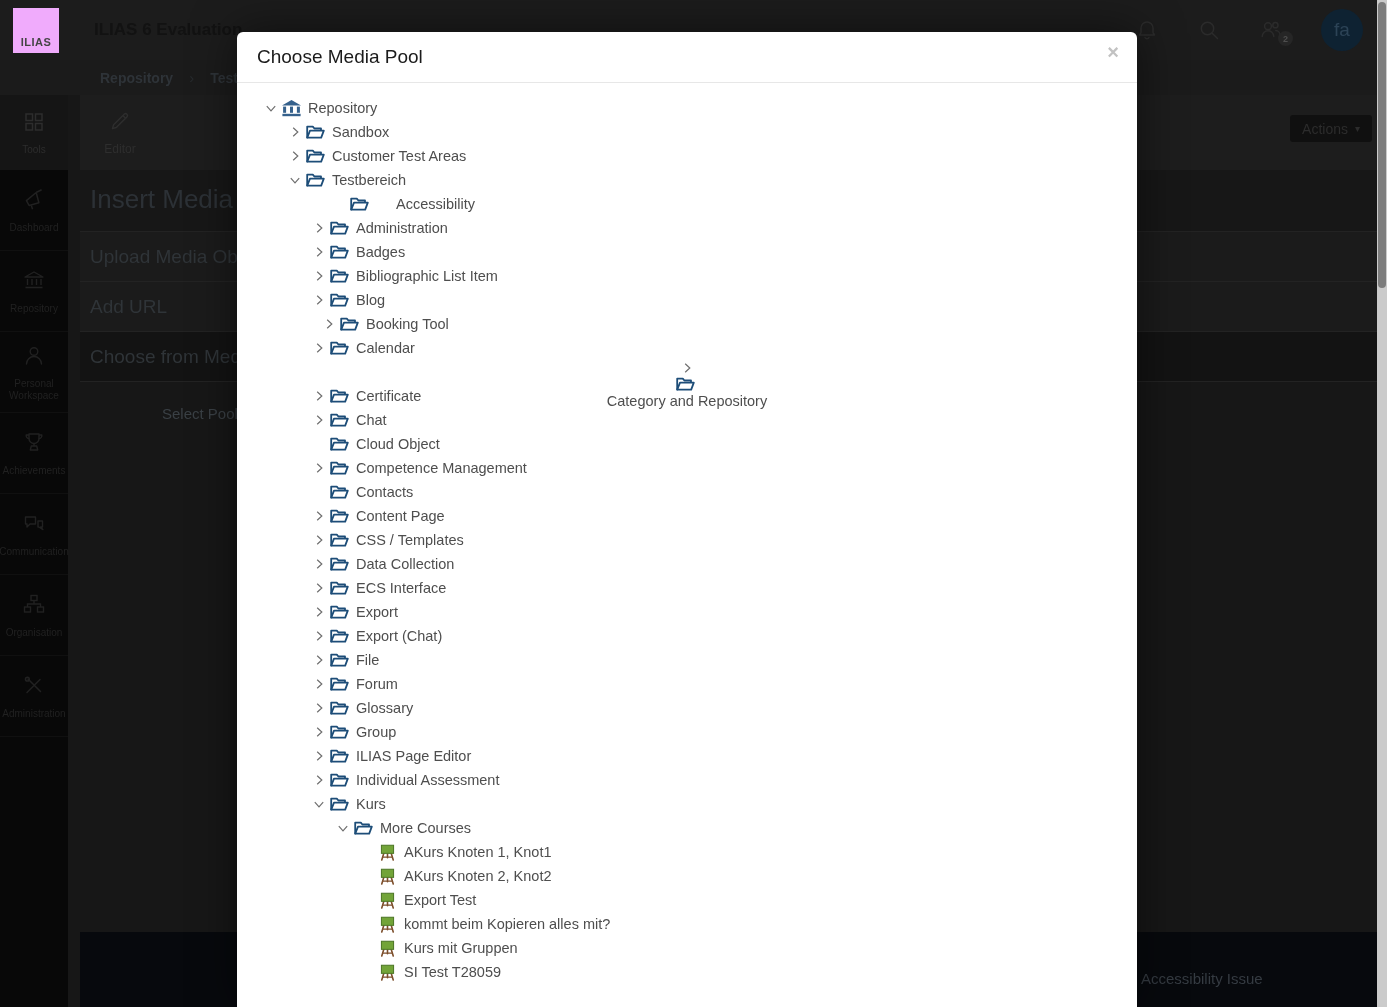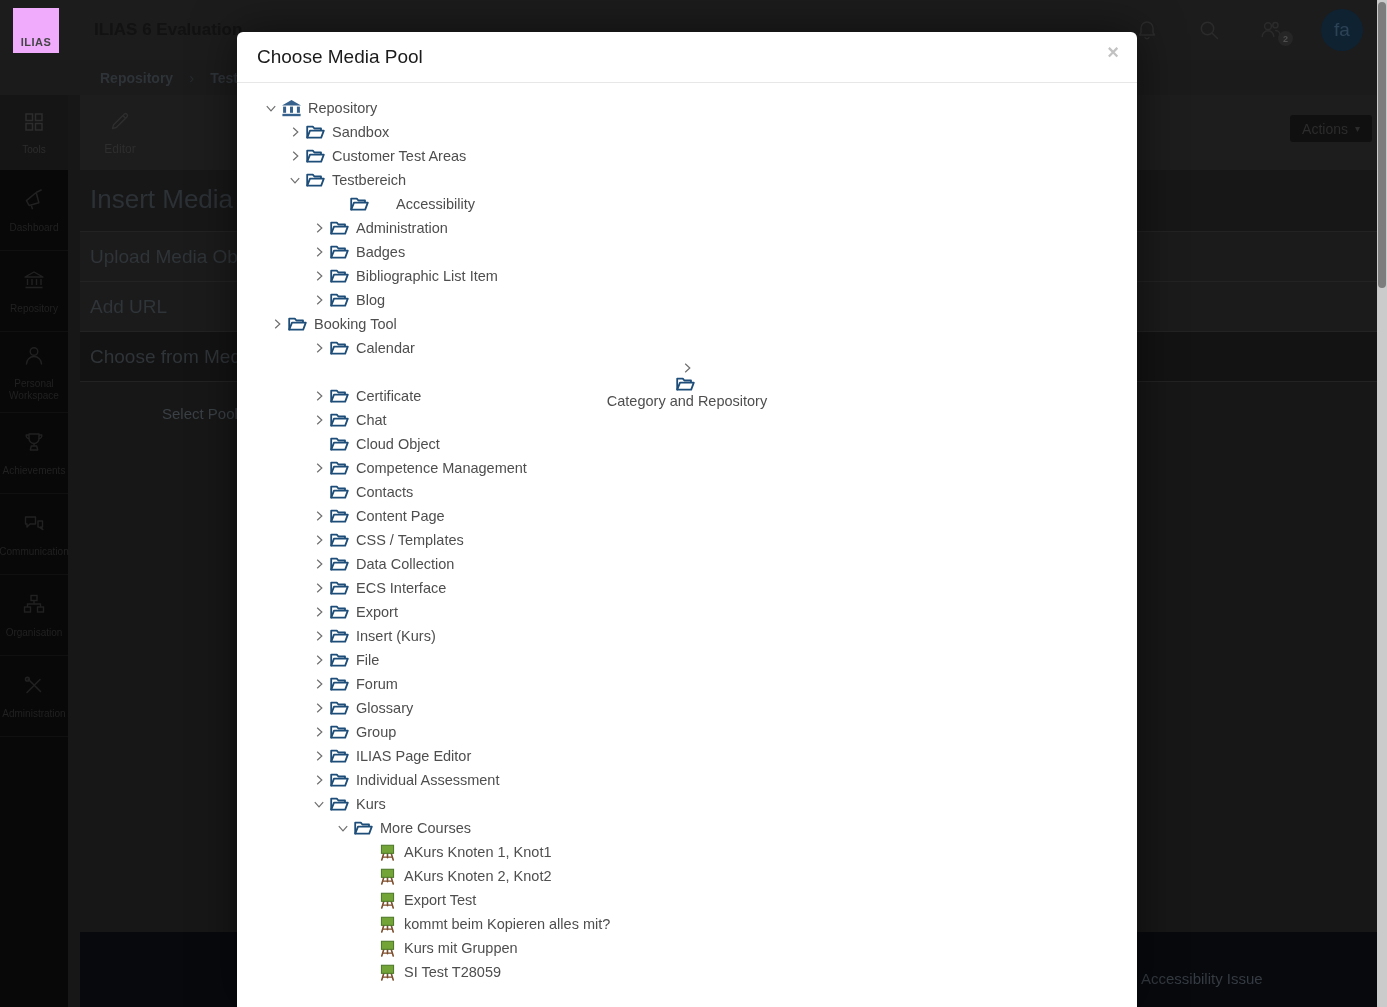--- a/index.html
+++ b/index.html
@@ -348,21 +348,21 @@
         <span class="node-icon">
           <svg viewBox="0 0 19 15">
             <g fill="none" stroke="#1d4d78" stroke-width="1.8" stroke-linejoin="round" stroke-linecap="round">
               <path d="M1.2 12.6V1.6H6.8L8.4 3.5H15V5"></path>
               <path d="M1.2 12.6 4 5.6H17.8L15.2 12.6Z"></path>
             </g>
           </svg>
         </span>
         <span class="node-label">Blog</span>
       </div>
-      <div class="tree-row" style="padding-left: 32px;">
+      <div class="tree-row" style="padding-left: 84px;">
         <span class="expander">
           <svg viewBox="0 0 12 12" fill="none" stroke="#6f6f6f" stroke-width="1.2">
             <path d="M4.2 1.8 8.8 6 4.2 10.2"></path>
           </svg>
         </span>
         <span class="node-icon">
           <svg viewBox="0 0 19 15">
             <g fill="none" stroke="#1d4d78" stroke-width="1.8" stroke-linejoin="round" stroke-linecap="round">
               <path d="M1.2 12.6V1.6H6.8L8.4 3.5H15V5"></path>
               <path d="M1.2 12.6 4 5.6H17.8L15.2 12.6Z"></path>
@@ -562,21 +562,21 @@
           </svg>
         </span>
         <span class="node-icon">
           <svg viewBox="0 0 19 15">
             <g fill="none" stroke="#1d4d78" stroke-width="1.8" stroke-linejoin="round" stroke-linecap="round">
               <path d="M1.2 12.6V1.6H6.8L8.4 3.5H15V5"></path>
               <path d="M1.2 12.6 4 5.6H17.8L15.2 12.6Z"></path>
             </g>
           </svg>
         </span>
-        <span class="node-label">Insert (Kurs)</span>
+        <span class="node-label">Export (Chat)</span>
       </div>
       <div class="tree-row" style="padding-left: 74px;">
         <span class="expander">
           <svg viewBox="0 0 12 12" fill="none" stroke="#6f6f6f" stroke-width="1.2">
             <path d="M4.2 1.8 8.8 6 4.2 10.2"></path>
           </svg>
         </span>
         <span class="node-icon">
           <svg viewBox="0 0 19 15">
             <g fill="none" stroke="#1d4d78" stroke-width="1.8" stroke-linejoin="round" stroke-linecap="round">

